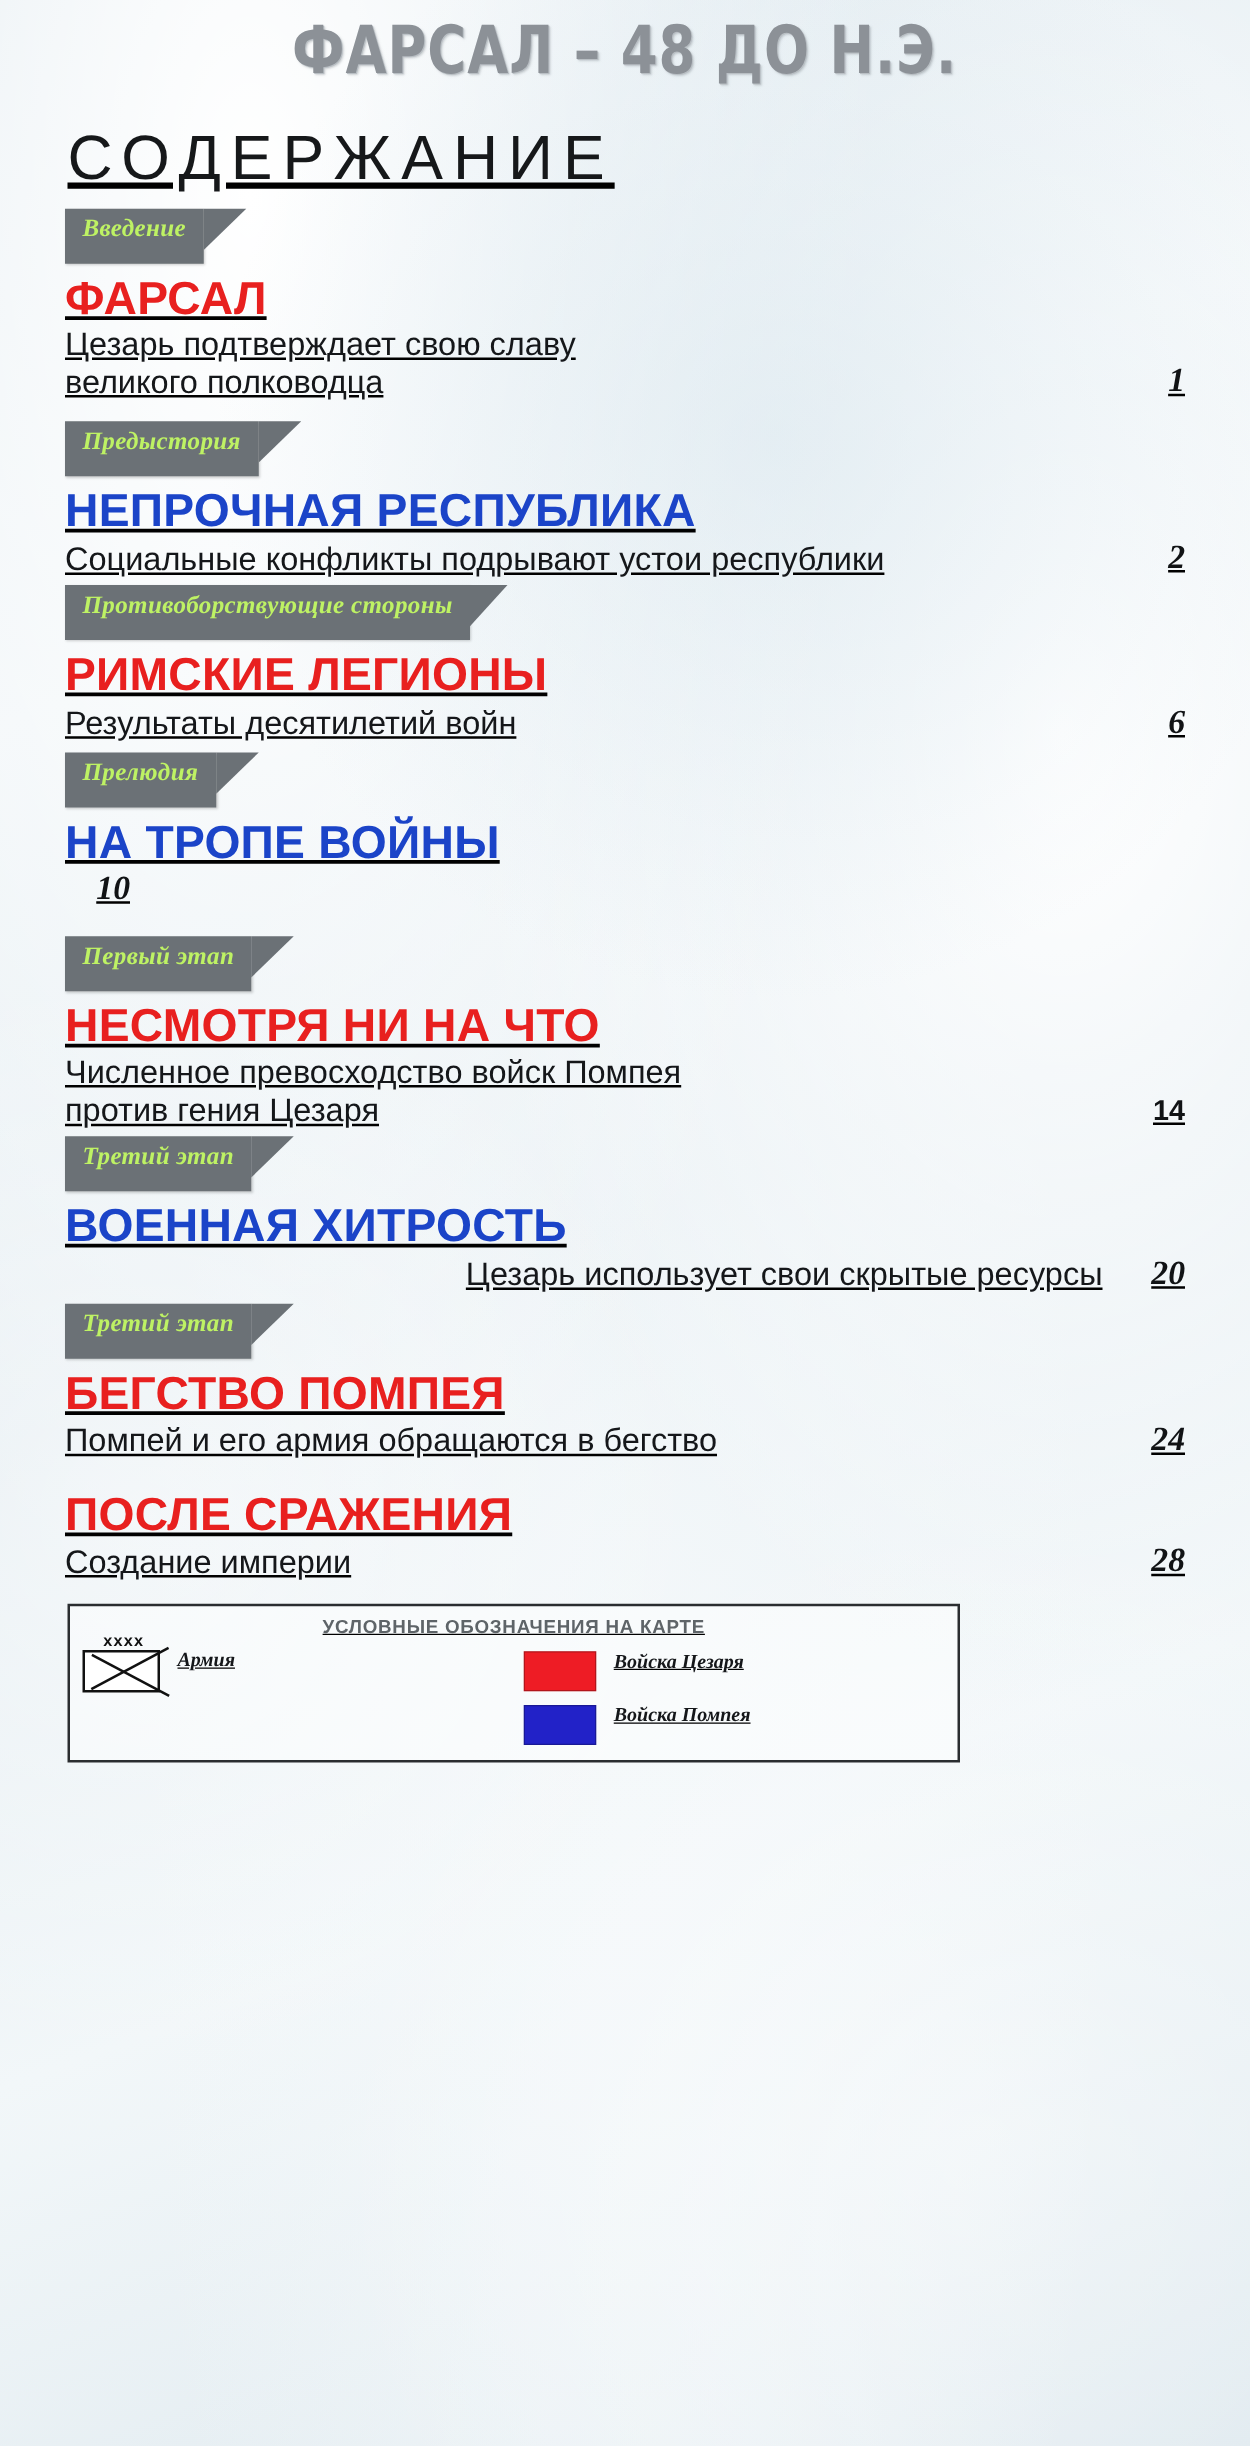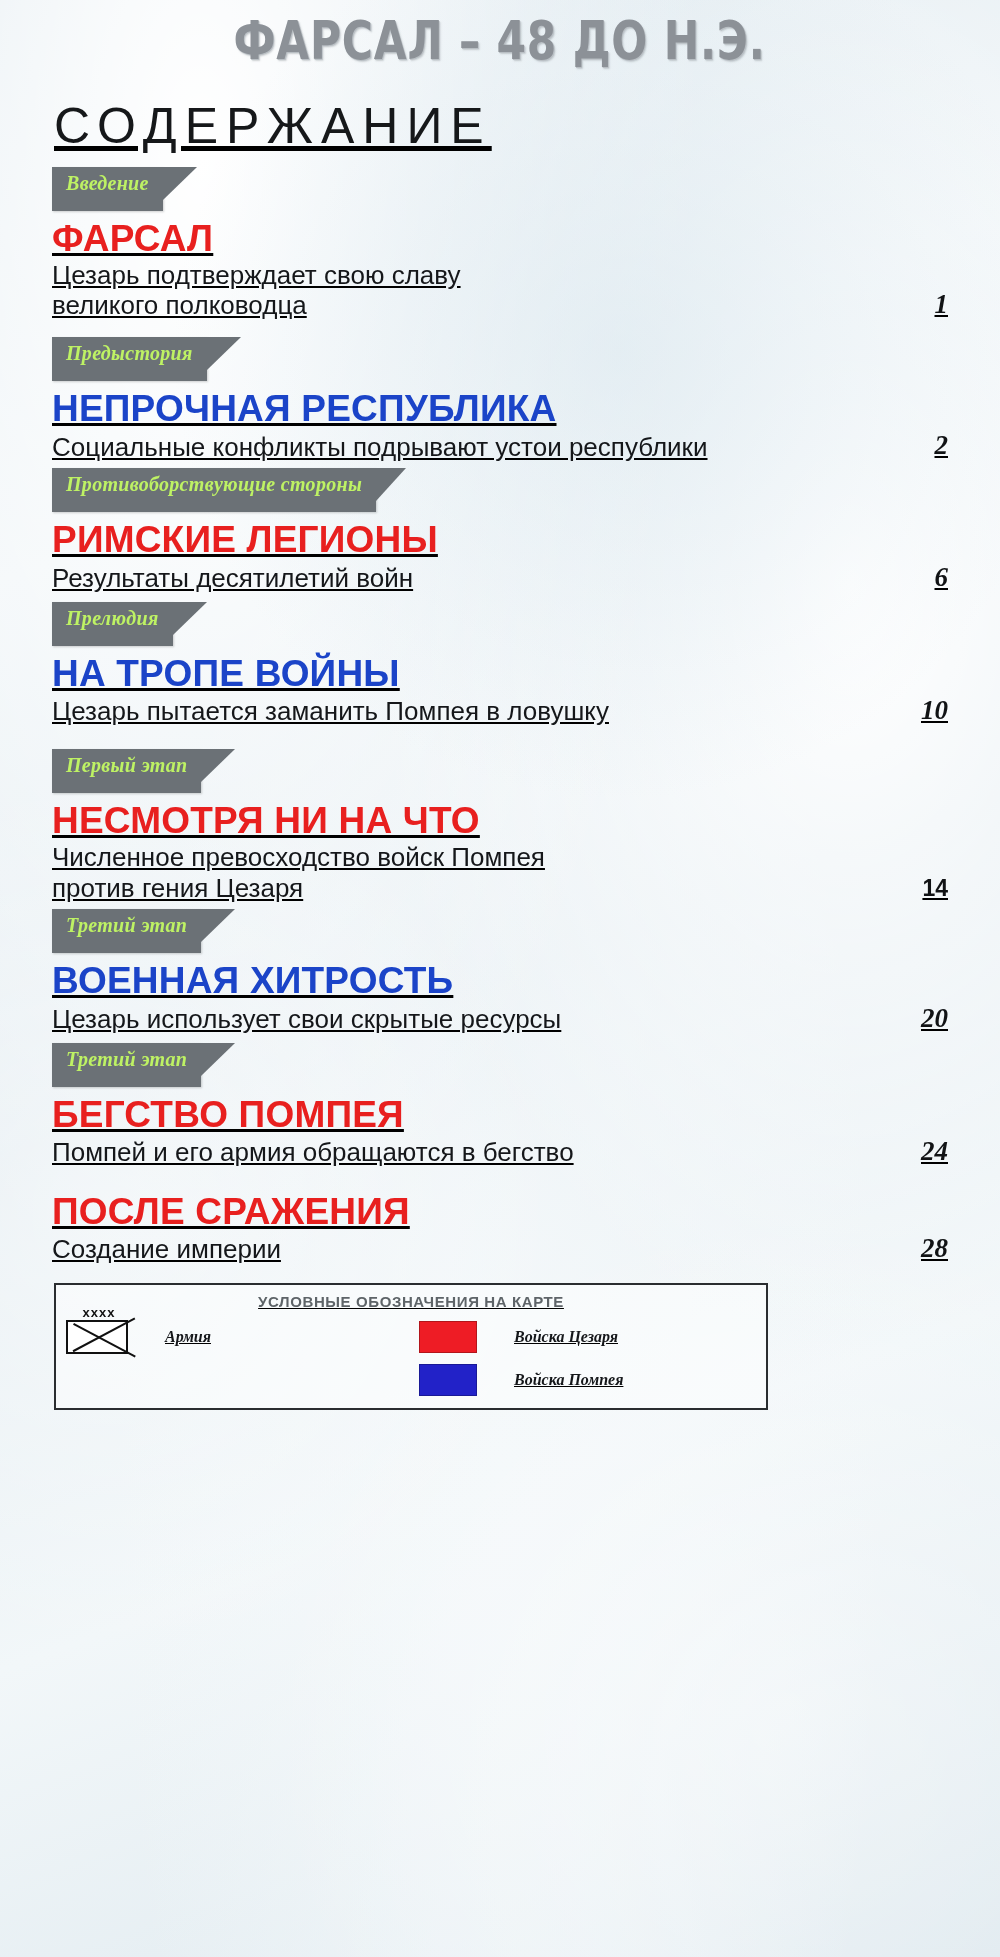--- a/index.html
+++ b/index.html
@@ -174,23 +174,22 @@
     color: #5e6468;
     margin-bottom: 10px;
   }
   .legend-row {
     display: flex;
     align-items: center;
     margin-bottom: 10px;
   }
   .legend-col {
     display: flex;
-    align-items: center;
+    align-items: flex-start;
     width: 50%;
-    gap: 23px;
   }
   .legend-label {
     font-family: "Liberation Serif", serif;
     font-style: italic;
     font-weight: 700;
     font-size: 16px;
     color: #15171a;
     margin-left: 14px;
   }
   .unit-symbol {
@@ -282,21 +281,20 @@
       </div>
     </div>
 
     <div class="entry e3">
       <div class="tag">
         <span>Прелюдия</span>
         <span class="tail"></span>
       </div>
       <div class="entry-title blue">НА ТРОПЕ ВОЙНЫ</div>
       <div class="entry-body">
-        <div class="entry-sub" style="white-space:pre-line;">Цезарь пытается заманить Помпея в ловушку</div>
         <div class="entry-page">10</div>
       </div>
     </div>
 
     <div class="entry e4">
       <div class="tag">
         <span>Первый этап</span>
         <span class="tail"></span>
       </div>
       <div class="entry-title red">НЕСМОТРЯ НИ НА ЧТО</div>
@@ -307,21 +305,21 @@
       </div>
     </div>
 
     <div class="entry e5">
       <div class="tag">
         <span>Третий этап</span>
         <span class="tail"></span>
       </div>
       <div class="entry-title blue">ВОЕННАЯ ХИТРОСТЬ</div>
       <div class="entry-body">
-        <div class="entry-sub" style="white-space:pre-line;">Цезарь использует свои скрытые ресурсы</div>
+        <div class="entry-sub" style="white-space:pre-line;text-align:right;">Цезарь использует свои скрытые ресурсы</div>
         <div class="entry-page">20</div>
       </div>
     </div>
 
     <div class="entry e6">
       <div class="tag">
         <span>Третий этап</span>
         <span class="tail"></span>
       </div>
       <div class="entry-title red">БЕГСТВО ПОМПЕЯ</div>

